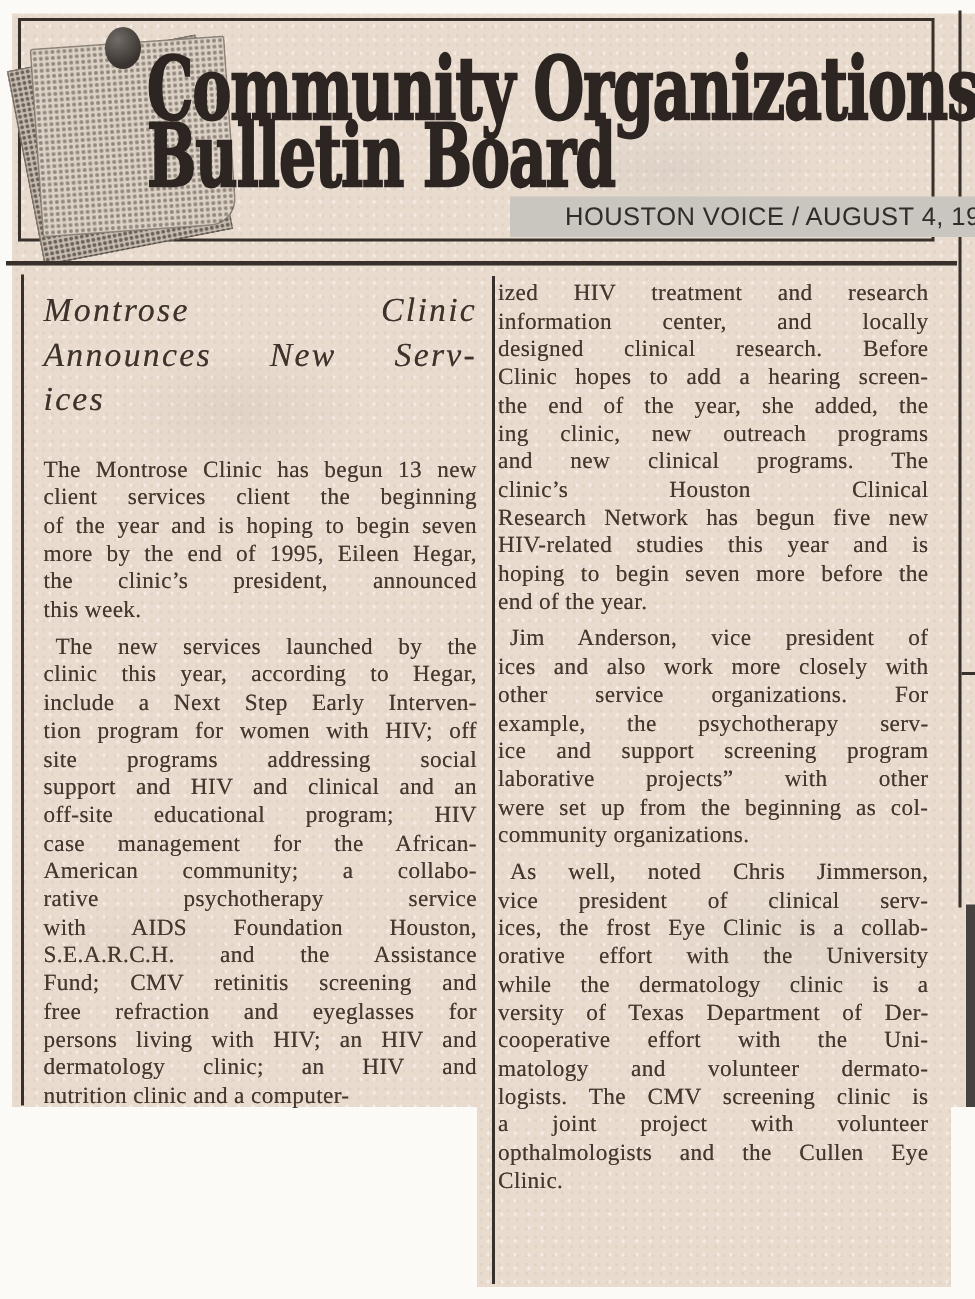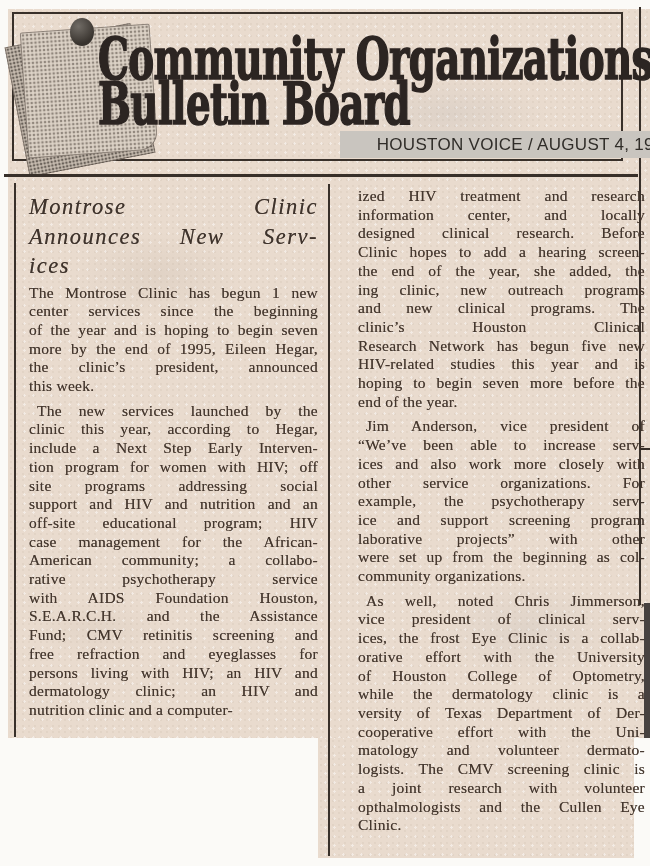--- a/index.html
+++ b/index.html
@@ -64,22 +64,22 @@
   
   .source-bar{left:340px;top:131px;width:274px;height:27px;background:var(--barbg);
     display:flex;align-items:center;justify-content:center;
     font-family:"Liberation Sans", sans-serif;font-size:17px;color:#302d29;
     letter-spacing:.3px;white-space:nowrap;padding-left:48px;}
 
   
   .col{color:var(--ink);font-size:15.5px;line-height:18.7px;letter-spacing:.25px;
     text-shadow:0 0 .4px rgba(60,45,35,.65);}
   .col-left{left:29px;top:192px;width:289px;}
-  .col-right{left:358px;top:187px;width:287px;}
-  .headline{margin:0 0 3px 0;font-style:italic;font-weight:normal;
+  .col-right{left:332px;top:187px;width:287px;}
+  .headline{margin:0 0 24px 0;font-style:italic;font-weight:normal;
     font-size:22.5px;line-height:29.5px;letter-spacing:1.5px;color:#3e332c;}
   .para{margin:0 0 6px 0;}
   .tline{text-align:justify;text-align-last:justify;}
   .tlast{text-align-last:left;}
 </style>
 </head>
 <body>
 
 <div class="abs paper paper-main"></div>
 <div class="abs paper paper-bottom"></div>
@@ -110,34 +110,34 @@
 <div class="abs rule-left"></div>
 <div class="abs rule-mid"></div>
 
 <div class="abs col col-left">
   <h2 class="headline">
       <div class="tline">Montrose Clinic</div>
       <div class="tline">Announces New Serv-</div>
       <div class="tline tlast">ices</div>
     </h2>
   <div class="para">
-      <div class="tline">The Montrose Clinic has begun 1 new</div>
-      <div class="tline">center services since the beginning</div>
+      <div class="tline">The Montrose Clinic has begun 13 new</div>
+      <div class="tline">client services client the beginning</div>
       <div class="tline">of the year and is hoping to begin seven</div>
       <div class="tline">more by the end of 1995, Eileen Hegar,</div>
       <div class="tline">the clinic’s president, announced</div>
       <div class="tline tlast">this week.</div>
     </div>
   <div class="para">
       <div class="tline"> The new services launched by the</div>
       <div class="tline">clinic this year, according to Hegar,</div>
       <div class="tline">include a Next Step Early Interven-</div>
       <div class="tline">tion program for women with HIV; off</div>
       <div class="tline">site programs addressing social</div>
-      <div class="tline">support and HIV and nutrition and an</div>
+      <div class="tline">support and HIV and clinical and an</div>
       <div class="tline">off-site educational program; HIV</div>
       <div class="tline">case management for the African-</div>
       <div class="tline">American community; a collabo-</div>
       <div class="tline">rative psychotherapy service</div>
       <div class="tline">with AIDS Foundation Houston,</div>
       <div class="tline">S.E.A.R.C.H. and the Assistance</div>
       <div class="tline">Fund; CMV retinitis screening and</div>
       <div class="tline">free refraction and eyeglasses for</div>
       <div class="tline">persons living with HIV; an HIV and</div>
       <div class="tline">dermatology clinic; an HIV and</div>
@@ -155,37 +155,35 @@
       <div class="tline">ing clinic, new outreach programs</div>
       <div class="tline">and new clinical programs. The</div>
       <div class="tline">clinic’s Houston Clinical</div>
       <div class="tline">Research Network has begun five new</div>
       <div class="tline">HIV-related studies this year and is</div>
       <div class="tline">hoping to begin seven more before the</div>
       <div class="tline tlast">end of the year.</div>
     </div>
   <div class="para">
       <div class="tline"> Jim Anderson, vice president of</div>
-      <div class="tline">“We’ve been able to increase serv-</div>
       <div class="tline">ices and also work more closely with</div>
       <div class="tline">other service organizations. For</div>
       <div class="tline">example, the psychotherapy serv-</div>
       <div class="tline">ice and support screening program</div>
       <div class="tline">laborative projects” with other</div>
       <div class="tline">were set up from the beginning as col-</div>
       <div class="tline tlast">community organizations.</div>
     </div>
   <div class="para">
       <div class="tline"> As well, noted Chris Jimmerson,</div>
       <div class="tline">vice president of clinical serv-</div>
       <div class="tline">ices, the frost Eye Clinic is a collab-</div>
       <div class="tline">orative effort with the University</div>
-      <div class="tline">of Houston College of Optometry,</div>
       <div class="tline">while the dermatology clinic is a</div>
       <div class="tline">versity of Texas Department of Der-</div>
       <div class="tline">cooperative effort with the Uni-</div>
       <div class="tline">matology and volunteer dermato-</div>
       <div class="tline">logists. The CMV screening clinic is</div>
-      <div class="tline">a joint research with volunteer</div>
+      <div class="tline">a joint project with volunteer</div>
       <div class="tline">opthalmologists and the Cullen Eye</div>
       <div class="tline tlast">Clinic.</div>
     </div>
 </div>
 
 </body></html>

